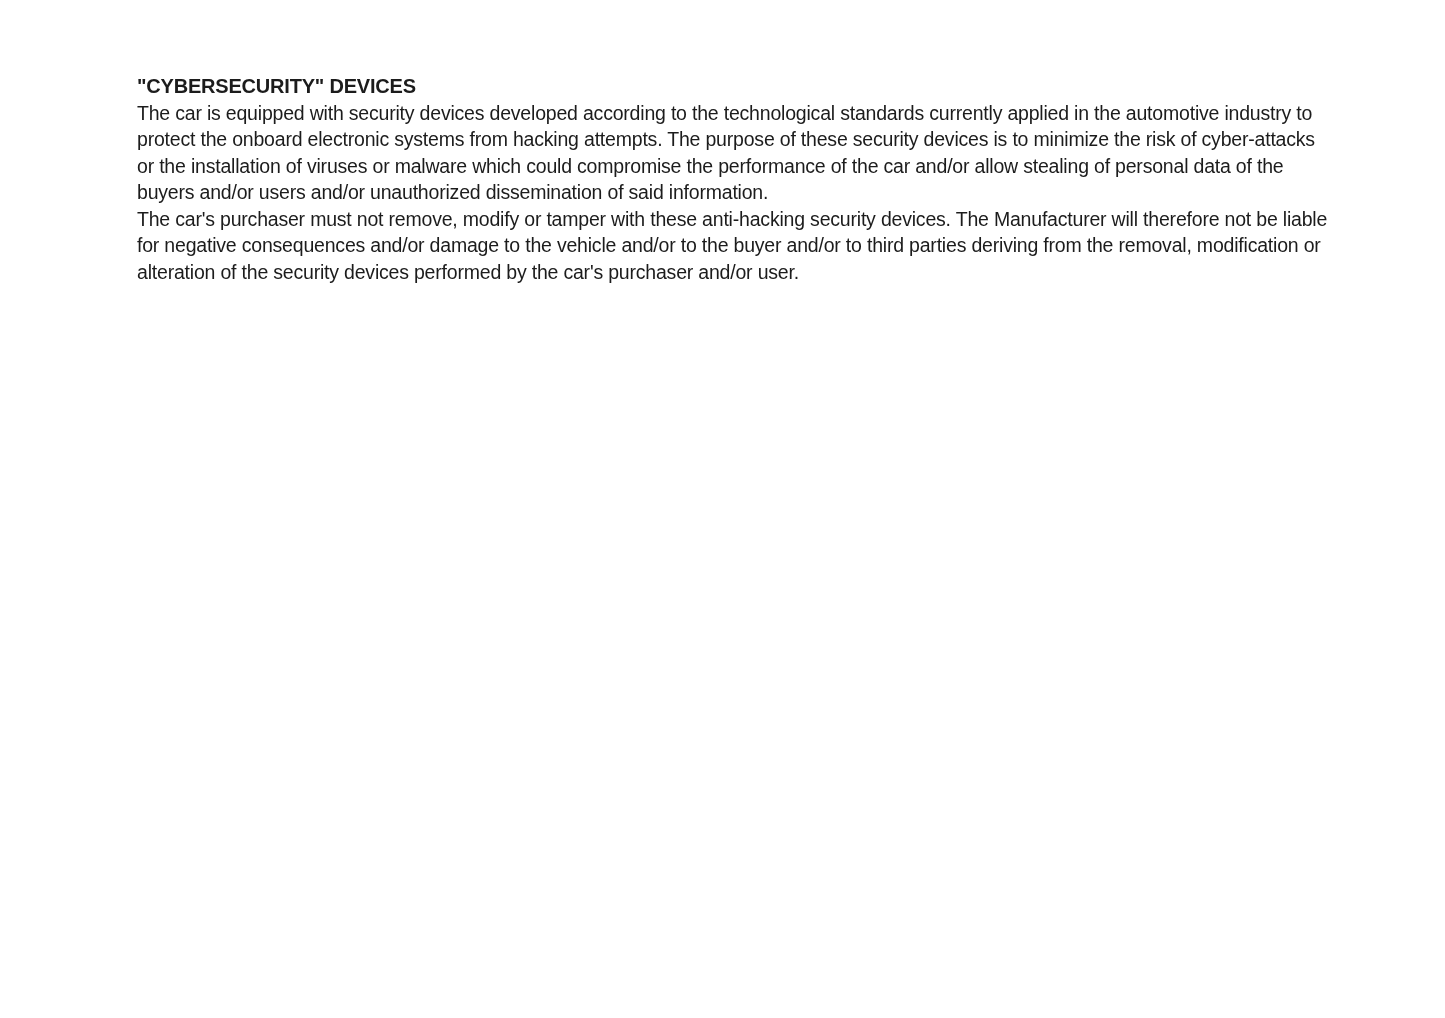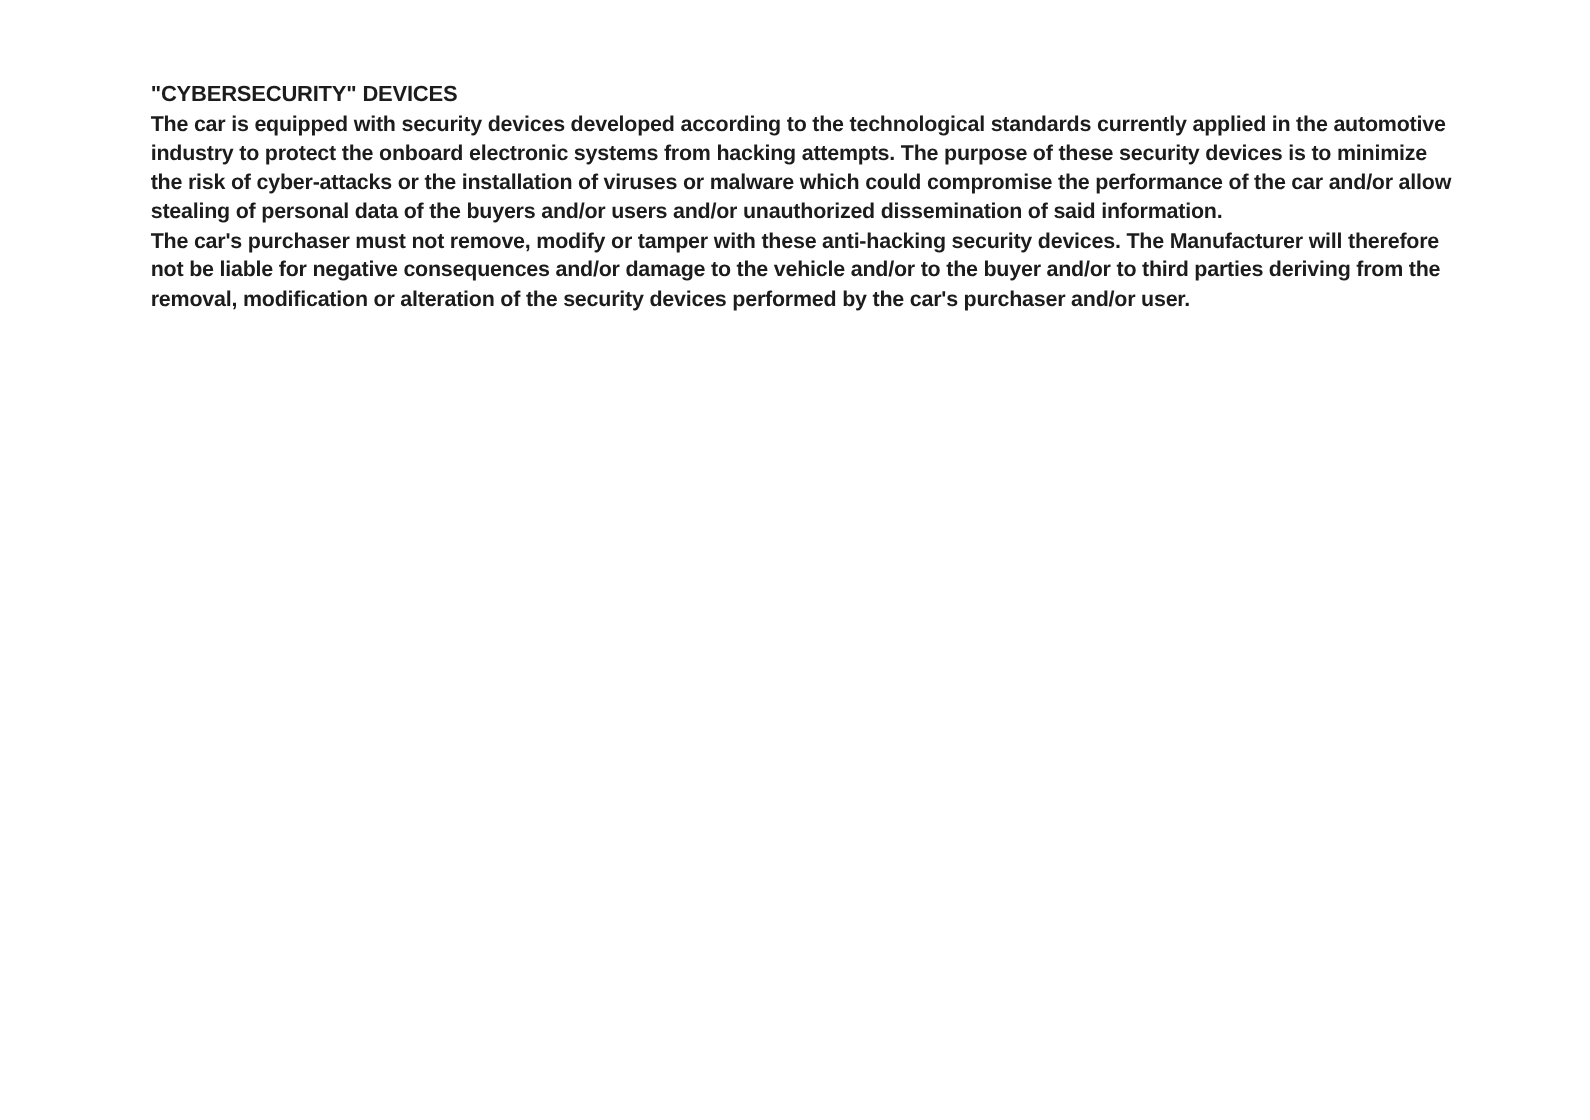--- a/index.html
+++ b/index.html
@@ -29,21 +29,21 @@
     font-size: 20px;
     line-height: 26.5px;
     font-weight: bold;
     letter-spacing: -0.2px;
     color: #1c1c1c;
   }
   .body-paragraph {
     margin: 0;
     font-size: 19.5px;
     line-height: 26.5px;
-    font-weight: bold;
+    font-weight: normal;
     letter-spacing: -0.2px;
     color: #1c1c1c;
   }
 </style>
 </head>
 <body>
 
 <div class="page">
   <section class="text-block">
     <h1 class="section-heading">"CYBERSECURITY" DEVICES</h1>

